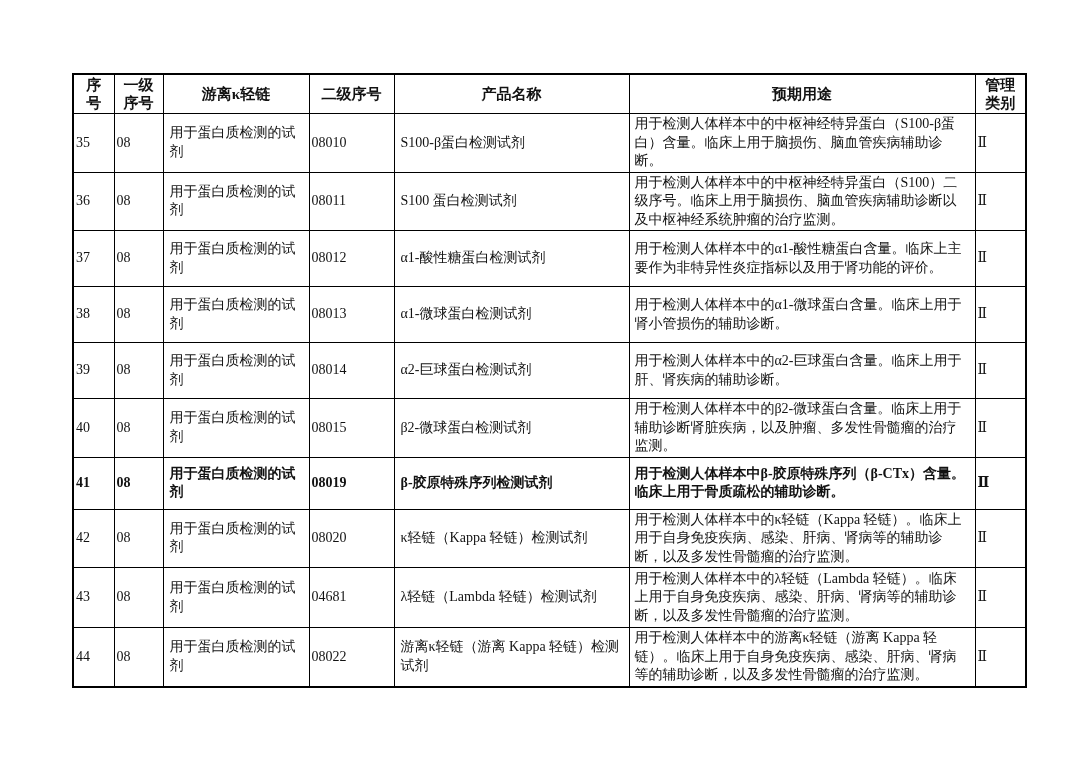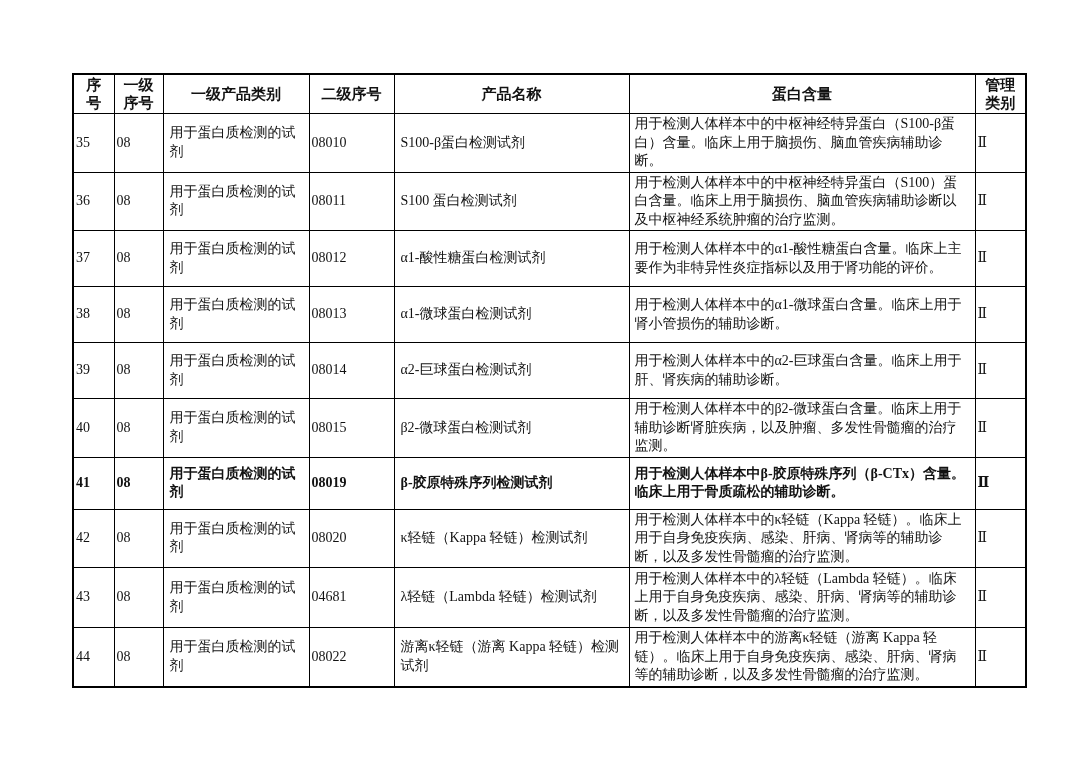--- a/index.html
+++ b/index.html
@@ -70,45 +70,45 @@
       <col style="width:235px">
       <col style="width:346px">
       <col style="width:51px">
     </colgroup>
     <thead>
       <tr>
         <th>序
 号</th>
         <th>一级
 序号</th>
-        <th>一级产品类别</th>
+        <th>游离κ轻链</th>
         <th>二级序号</th>
         <th>产品名称</th>
-        <th>蛋白含量</th>
+        <th>预期用途</th>
         <th>管理
 类别</th>
       </tr>
     </thead>
     <tbody id="table-body">
         <tr>
     <td class="c-center">35</td>
     <td class="c-center">08</td>
     <td class="c-left">用于蛋白质检测的试剂</td>
     <td class="c-center">08010</td>
     <td class="c-left">S100-β蛋白检测试剂</td>
     <td class="c-left use">用于检测人体样本中的中枢神经特异蛋白（S100-β蛋白）含量。临床上用于脑损伤、脑血管疾病辅助诊断。</td>
     <td class="c-center">Ⅱ</td>
   </tr>
         <tr>
     <td class="c-center">36</td>
     <td class="c-center">08</td>
     <td class="c-left">用于蛋白质检测的试剂</td>
     <td class="c-center">08011</td>
     <td class="c-left">S100 蛋白检测试剂</td>
-    <td class="c-left use">用于检测人体样本中的中枢神经特异蛋白（S100）蛋白含量。临床上用于脑损伤、脑血管疾病辅助诊断以及中枢神经系统肿瘤的治疗监测。</td>
+    <td class="c-left use">用于检测人体样本中的中枢神经特异蛋白（S100）二级序号。临床上用于脑损伤、脑血管疾病辅助诊断以及中枢神经系统肿瘤的治疗监测。</td>
     <td class="c-center">Ⅱ</td>
   </tr>
         <tr>
     <td class="c-center">37</td>
     <td class="c-center">08</td>
     <td class="c-left">用于蛋白质检测的试剂</td>
     <td class="c-center">08012</td>
     <td class="c-left">α1-酸性糖蛋白检测试剂</td>
     <td class="c-left use">用于检测人体样本中的α1-酸性糖蛋白含量。临床上主要作为非特异性炎症指标以及用于肾功能的评价。</td>
     <td class="c-center">Ⅱ</td>

